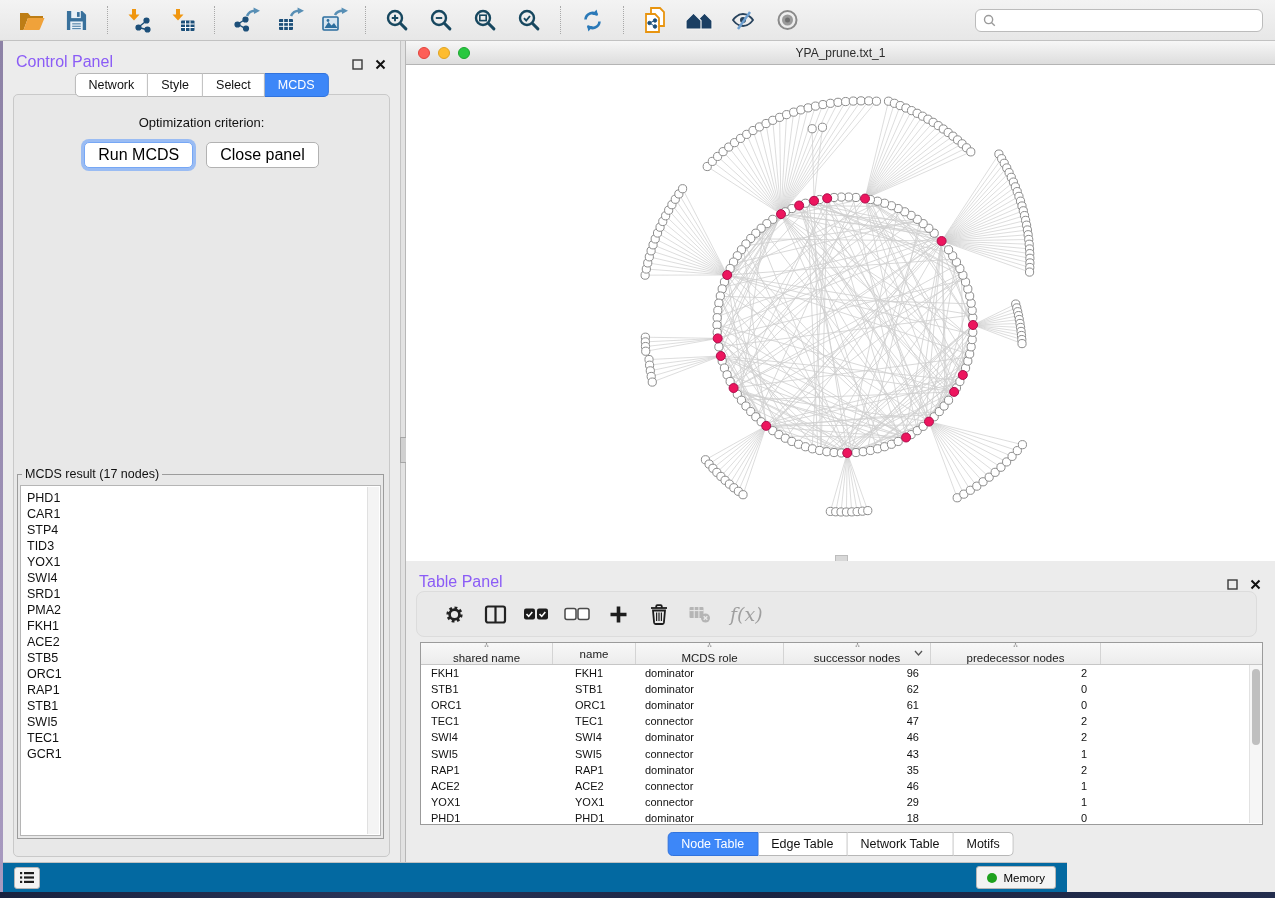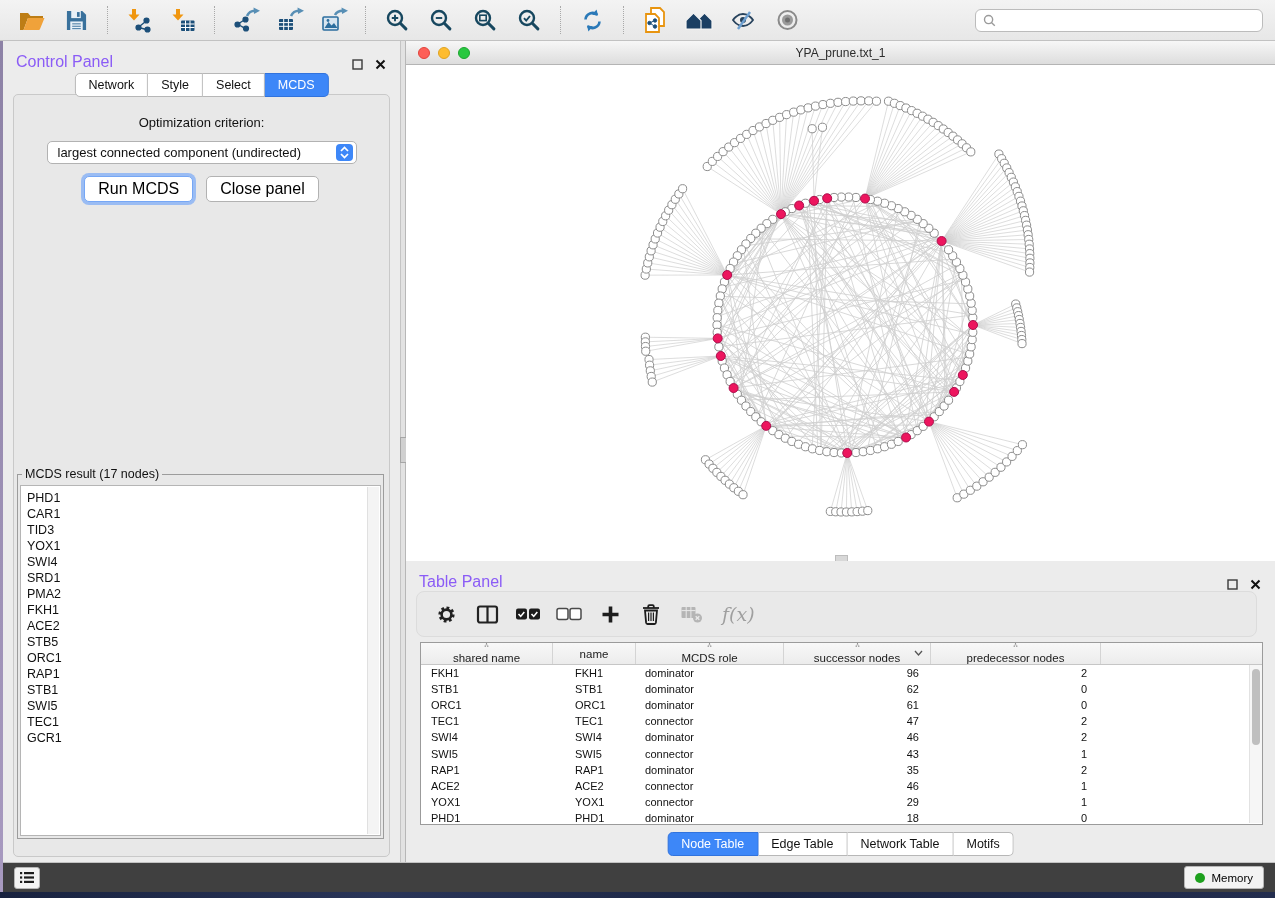--- a/index.html
+++ b/index.html
@@ -62,38 +62,38 @@
                 position:relative;display:flex;align-items:center;justify-content:center;font-size:12px;color:#2c2c2c;}
   .traffic{position:absolute;left:12px;top:6px;display:flex;gap:8px;}
   .tl{width:12px;height:12px;border-radius:50%;box-sizing:border-box;}
   .net-canvas{position:absolute;left:0;top:24px;right:0;bottom:0;background:#fff;}
   .net-canvas svg{width:100%;height:100%;display:block;}
   .h-handle{position:absolute;left:429px;bottom:-1px;width:11px;height:5px;background:#d8d8d8;border:1px solid #bdbdbd;}
   
   .table-panel{position:absolute;left:406px;top:561px;width:869px;height:301px;background:#ececec;}
   .tp-toolbar{position:absolute;left:10px;right:18px;top:30px;height:46px;background:#e9e9e9;
               border:1px solid #dcdcdc;border-radius:8px;display:flex;align-items:center;gap:15px;
-              padding:0 16px;box-sizing:border-box;}
+              padding:0 24px;box-sizing:border-box;}
   .ttbtn{width:26px;height:26px;display:flex;align-items:center;justify-content:center;background:none;border:none;padding:0;}
   .fx-label{font-size:19px;color:#9f9f9f;font-family:"DejaVu Serif",serif;font-style:italic;margin-left:2px;}
   .tbl{position:absolute;left:14px;right:12px;top:81px;bottom:37px;background:#fff;border:1px solid #9b9b9b;overflow:hidden;}
   .tbl-head{display:flex;height:21px;background:linear-gradient(#f8f8f8,#ececec);border-bottom:1px solid #c6c6c6;}
   .th{position:relative;display:flex;align-items:center;justify-content:center;gap:5px;font-size:11.5px;
       border-right:1px solid #d4d4d4;box-sizing:border-box;color:#1b1b1b;flex-direction:column;}
   .th .sort{position:absolute;right:7px;top:7px;}
   .col0{width:132px}.col1{width:83px}.col2{width:148px}.col3{width:147px}.col4{width:170px}
   .tr{display:flex;height:16.1px;align-items:center;}
   .td{font-size:11px;box-sizing:border-box;white-space:nowrap;overflow:hidden;}
   .td.col0{padding-left:10px}.td.col1{padding-left:22px}.td.col2{padding-left:9px}
   .td.col3{text-align:right;padding-right:12px}.td.col4{text-align:right;padding-right:14px}
   .tbl-scroll{position:absolute;right:0;top:22px;bottom:1px;width:12px;background:#f6f6f6;border-left:1px solid #e2e2e2;}
   .tbl-thumb{position:absolute;left:2px;right:2px;top:4px;height:76px;background:#bfbfbf;border-radius:4px;}
   .tp-tabs{position:absolute;left:50%;transform:translateX(-50%);bottom:6px;display:flex;}
   
-  .status-bar{position:absolute;left:3px;top:862px;width:1272px;height:30px;background:#404040;
+  .status-bar{position:absolute;left:3px;top:862px;width:1064px;height:30px;background:#0369a1;
               border-top:1px solid #c2c2c2;display:flex;align-items:center;padding:0 11px;box-sizing:border-box;}
   .list-btn{width:26px;height:22px;background:#f3f3f3;border:1px solid #b6b6b6;border-radius:3px;
             display:flex;align-items:center;justify-content:center;padding:0;}
   .memory-btn{margin-left:auto;height:23px;padding:0 10px;display:flex;align-items:center;gap:6px;
               background:#f3f3f3;border:1px solid #b6b6b6;border-radius:3px;font-size:11.5px;
               font-family:"Liberation Sans",sans-serif;}
   .dot{width:10px;height:10px;border-radius:50%;background:#1ea11e;}
 </style>
 </head>
 <body>
@@ -264,38 +264,30 @@
       </span>
     </div>
     <div class="cp-tabs" id="cp-tabs">
         <button class="seg-tab">Network</button>
         <button class="seg-tab">Style</button>
         <button class="seg-tab">Select</button>
         <button class="seg-tab active">MCDS</button>
       </div>
     <div class="cp-body">
       <div class="opt-label">Optimization criterion:</div>
-      <div class="dropdown">
-        <span>largest connected component (undirected)</span>
-        <span class="stepper">
-          <svg width="11" height="13" viewBox="0 0 11 13">
-            <path d="M2 5l3.5-3.5L9 5" stroke="#fff" stroke-width="1.7" fill="none"></path>
-            <path d="M2 8l3.5 3.5L9 8" stroke="#fff" stroke-width="1.7" fill="none"></path>
-          </svg>
-        </span>
-      </div>
       <div class="btn-row">
         <button class="btn focused">Run MCDS</button>
         <button class="btn">Close panel</button>
       </div>
       <fieldset class="mcds-result">
         <legend>MCDS result (17 nodes)</legend>
         <div class="result-list" id="result-list">
             <div>PHD1</div>
             <div>CAR1</div>
+            <div>STP4</div>
             <div>TID3</div>
             <div>YOX1</div>
             <div>SWI4</div>
             <div>SRD1</div>
             <div>PMA2</div>
             <div>FKH1</div>
             <div>ACE2</div>
             <div>STB5</div>
             <div>ORC1</div>
             <div>RAP1</div>

